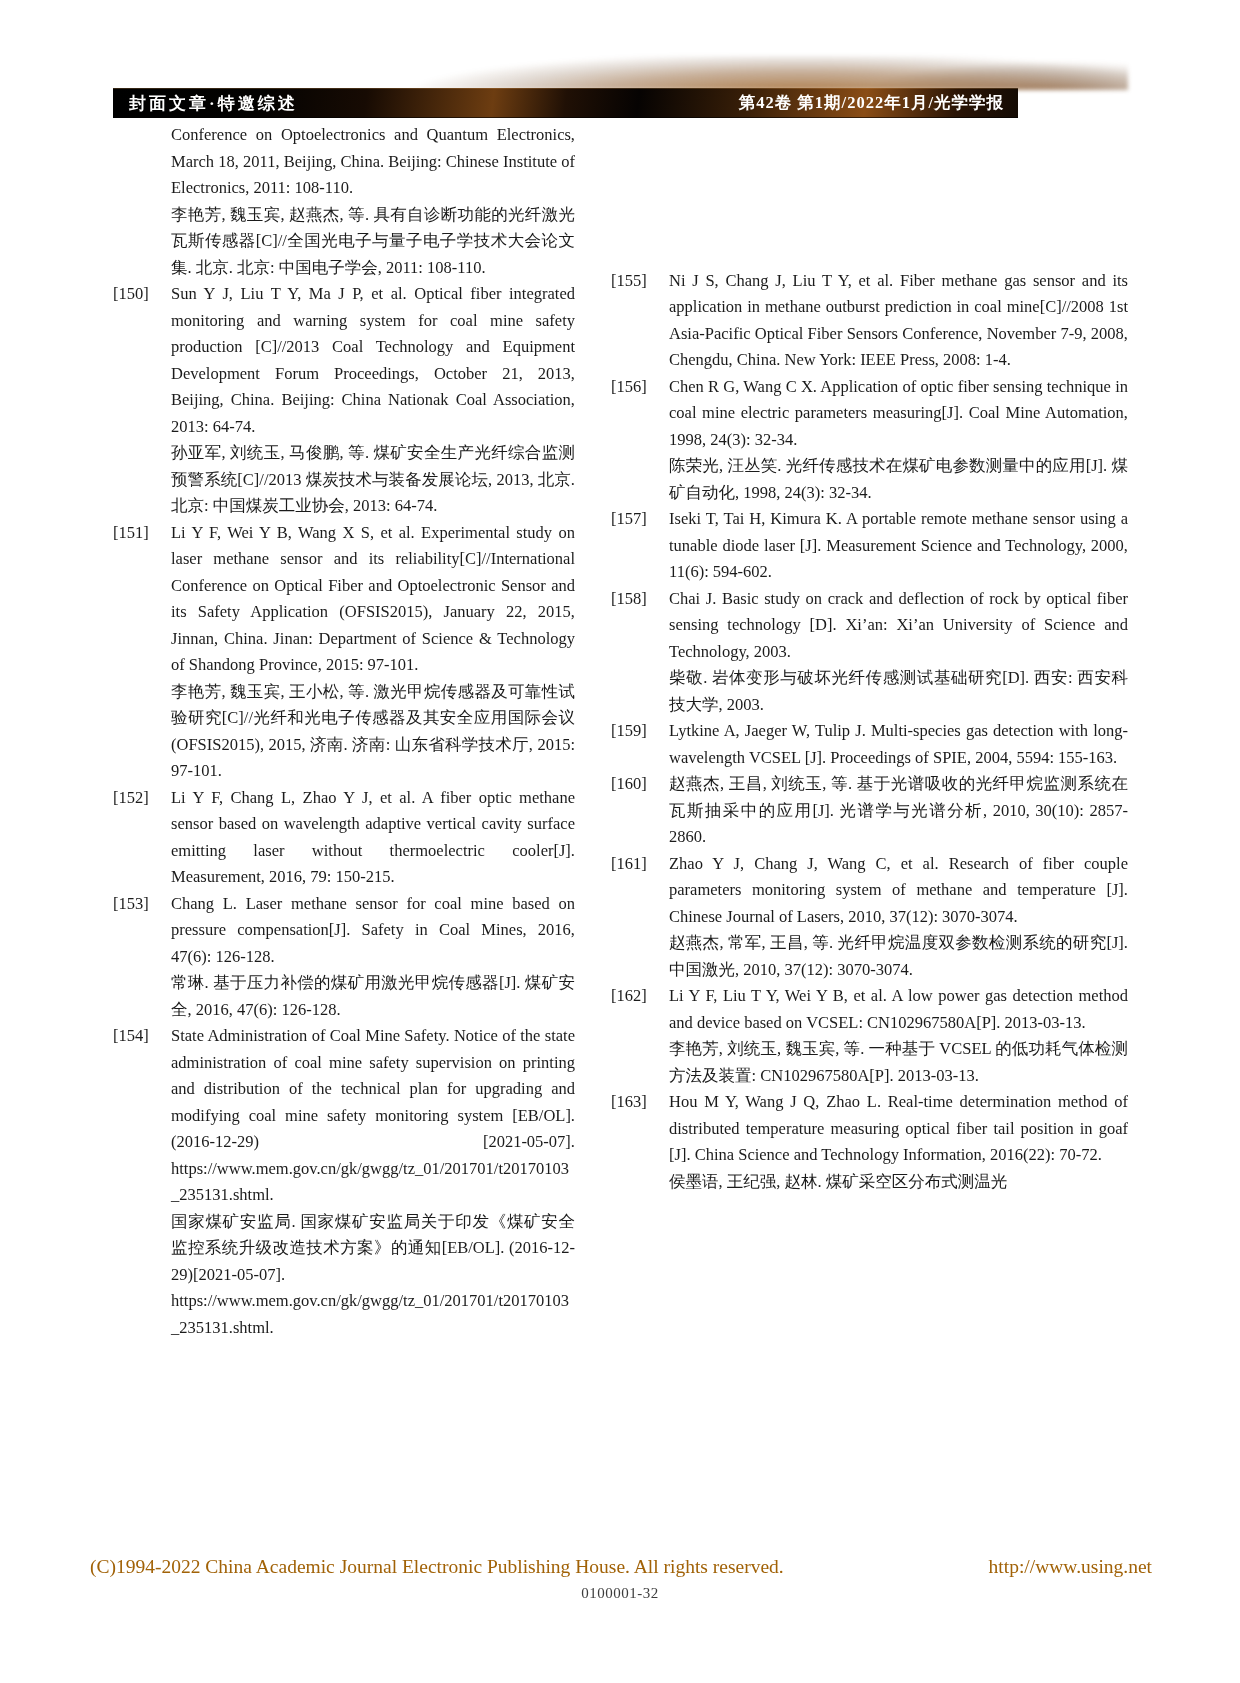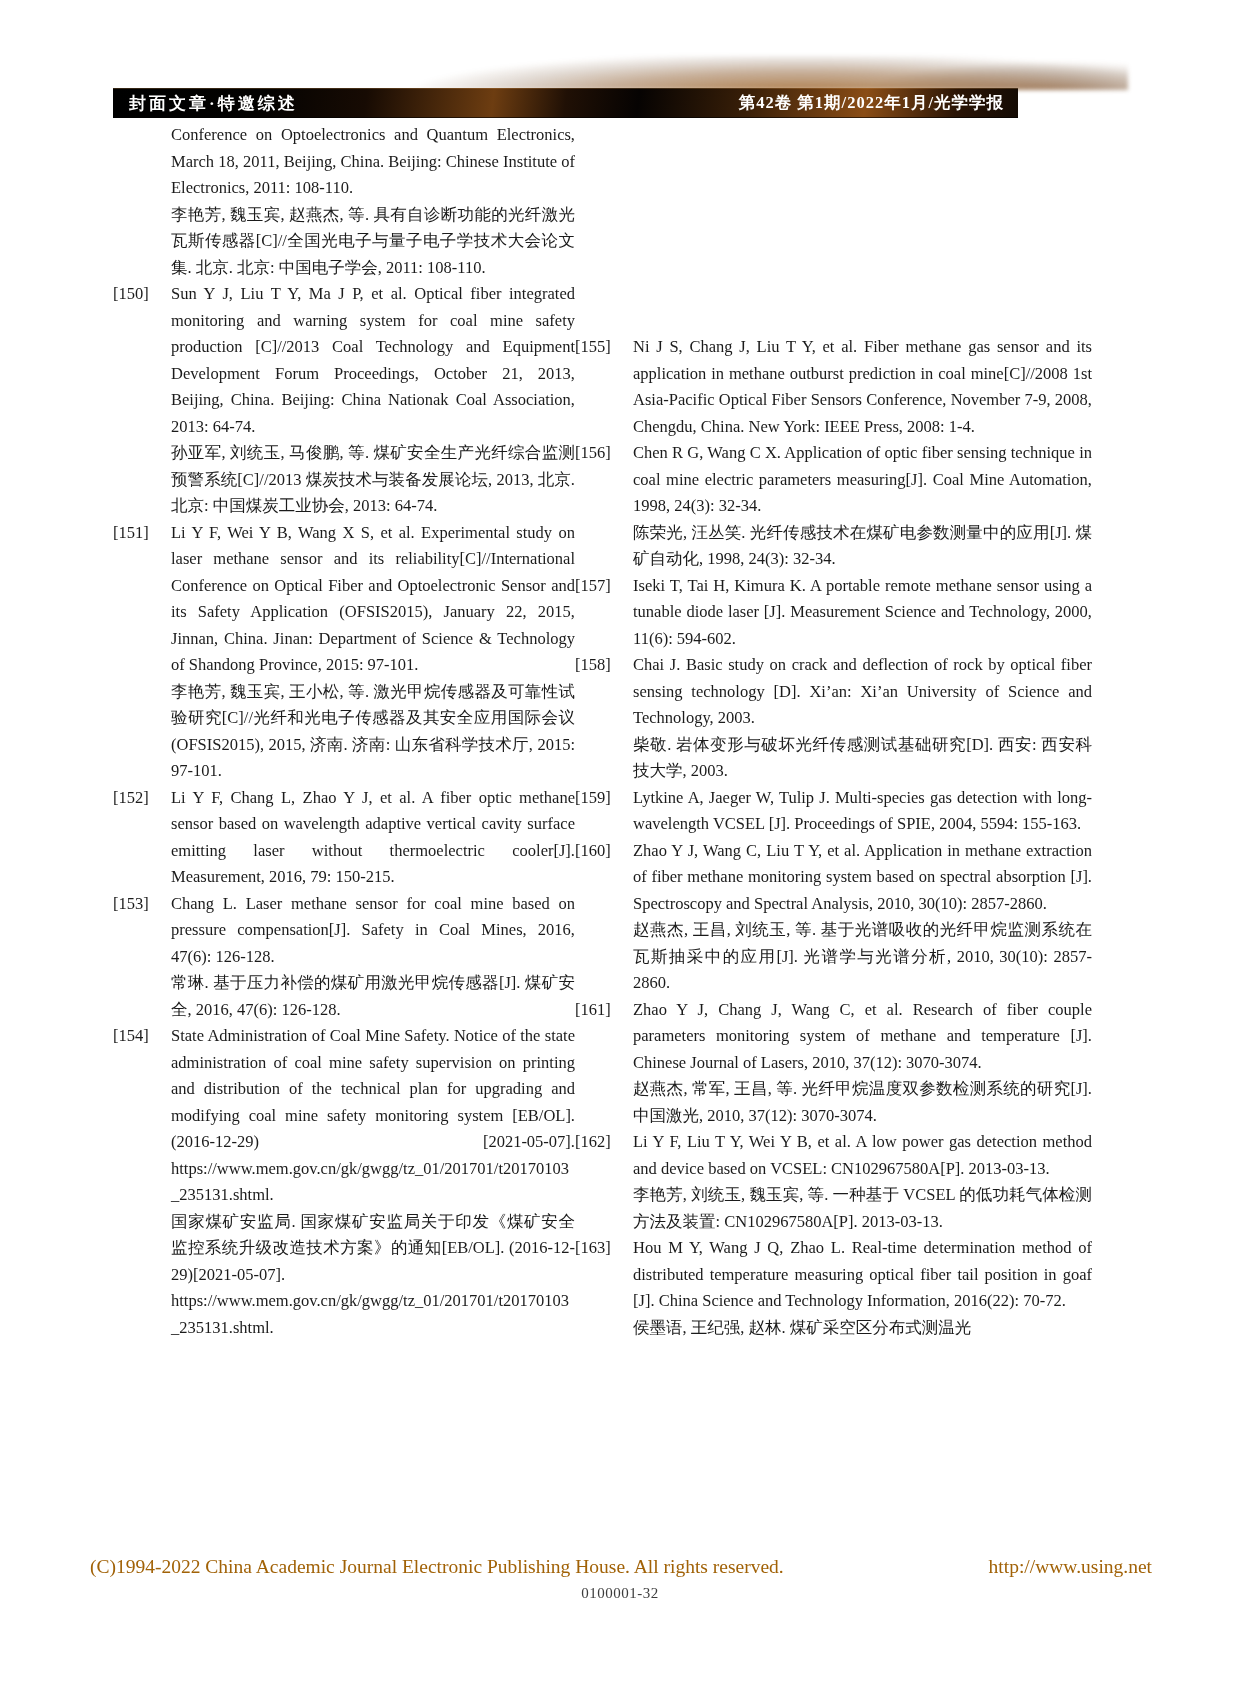--- a/index.html
+++ b/index.html
@@ -30,21 +30,21 @@
   .header-bar .left{
     color:#ffffff;font-weight:bold;font-size:17px;letter-spacing:3px;white-space:nowrap;
   }
   .header-bar .right{
     color:#ffffff;font-weight:bold;font-size:16.5px;letter-spacing:1px;white-space:nowrap;
   }
 
   
   .columns{
     position:absolute;left:113px;top:122px;width:1015px;
-    display:flex;align-items:flex-end;
+    display:flex;gap:36px;align-items:center;
   }
   .col{font-size:16.5px;line-height:26.5px;}
   .col-left{width:462px;flex:0 0 462px;}
   .col-right{width:517px;flex:0 0 517px;}
   .ref{position:relative;padding-left:58px;}
   .ref-label{position:absolute;left:0;top:0;white-space:nowrap;}
   .ref-body p{
     margin:0;text-align:justify;overflow-wrap:anywhere;
   }
 
@@ -145,21 +145,20 @@
         </div>
         <div class="ref">
           <span class="ref-label">[159]</span>
           <div class="ref-body">
             <p>Lytkine A, Jaeger W, Tulip J. Multi-species gas detection with long-wavelength VCSEL [J]. Proceedings of SPIE, 2004, 5594: 155-163.</p>
           </div>
         </div>
         <div class="ref">
           <span class="ref-label">[160]</span>
           <div class="ref-body">
-            <p>Zhao Y J, Wang C, Liu T Y, et al. Application in methane extraction of fiber methane monitoring system based on spectral absorption [J]. Spectroscopy and Spectral Analysis, 2010, 30(10): 2857-2860.</p>
             <p>赵燕杰, 王昌, 刘统玉, 等. 基于光谱吸收的光纤甲烷监测系统在瓦斯抽采中的应用[J]. 光谱学与光谱分析, 2010, 30(10): 2857-2860.</p>
           </div>
         </div>
         <div class="ref">
           <span class="ref-label">[161]</span>
           <div class="ref-body">
             <p>Zhao Y J, Chang J, Wang C, et al. Research of fiber couple parameters monitoring system of methane and temperature [J]. Chinese Journal of Lasers, 2010, 37(12): 3070-3074.</p>
             <p>赵燕杰, 常军, 王昌, 等. 光纤甲烷温度双参数检测系统的研究[J]. 中国激光, 2010, 37(12): 3070-3074.</p>
           </div>
         </div>

